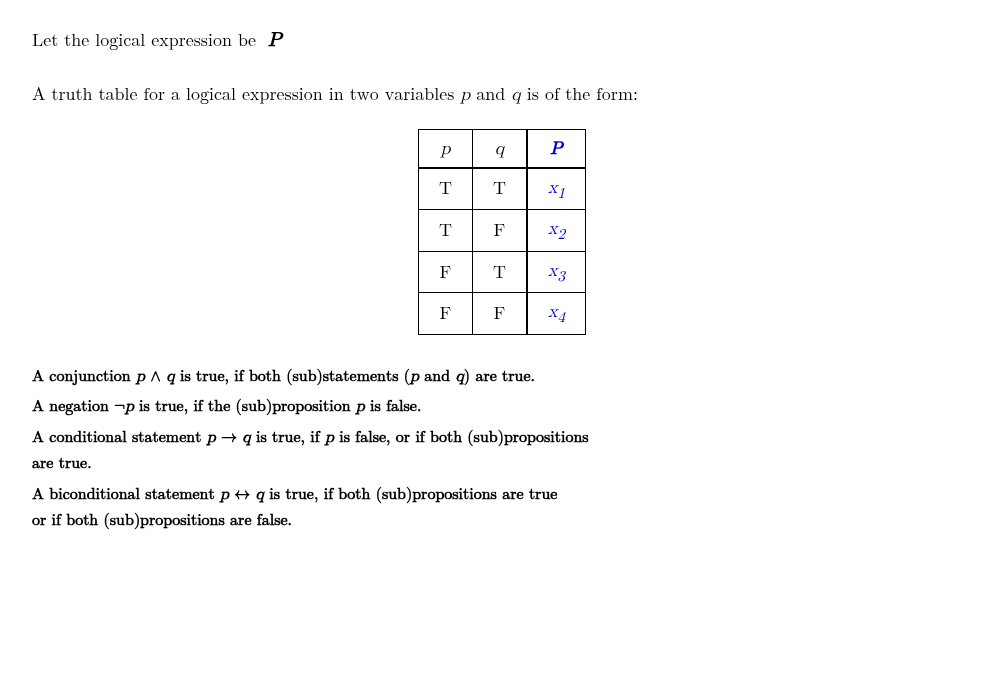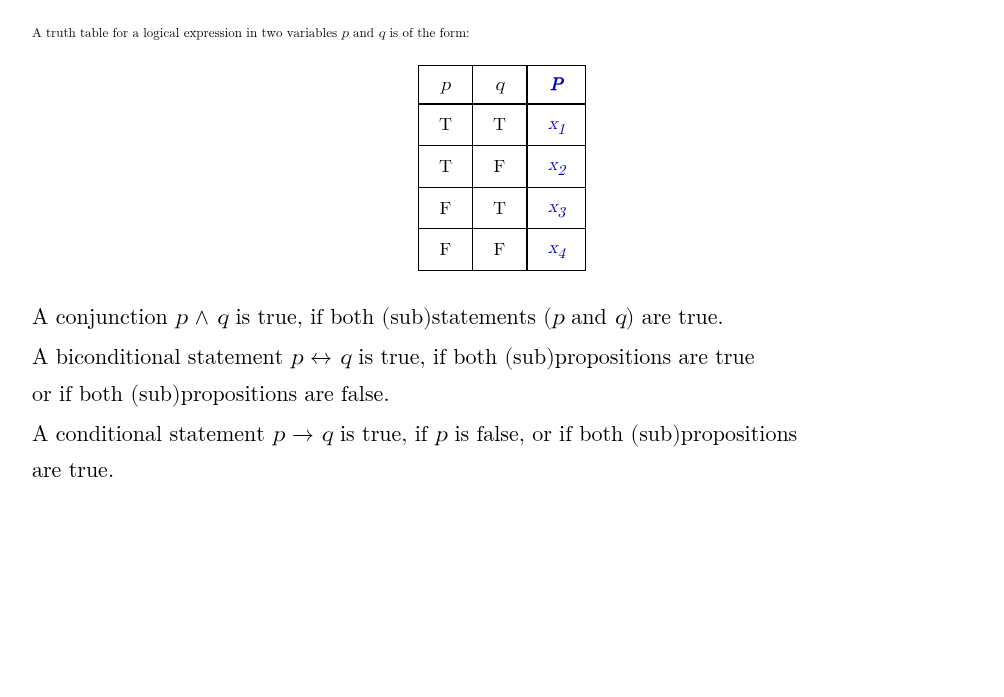--- a/index.html
+++ b/index.html
@@ -29,21 +29,21 @@
     }
 
     .line-intro .math-P {
       font-style: italic;
       font-weight: bold;
       font-size: 20px;
     }
 
     .paragraph {
       margin-bottom: 20px;
-      font-size: 13px;
+      font-size: 18px;
     }
 
     .table-container {
       display: flex;
       justify-content: center;
       margin: 20px 0 28px 0;
     }
 
     table.truth-table {
       border-collapse: collapse;
@@ -83,33 +83,38 @@
       color: #0000cc;
       font-style: italic;
     }
 
     .math-var {
       font-style: italic;
     }
 
     .logic-para {
       margin-bottom: 4px;
-      font-size: 22px;
+      font-size: 16px;
       line-height: 1.65;
+      font-weight: bold;
     }
 
     .logic-section {
       margin-top: 8px;
     }
   </style>
 </head>
 <body>
 
 <div class="page-content">
 
+  <div class="line-intro">
+    <span>Let the logical expression be</span>
+    <span>&nbsp;<span class="math-P" style="font-style:italic; font-size:20px;">P</span></span>
+  </div>
 
   <div class="paragraph">
     A truth table for a logical expression in two variables <span class="math-var">p</span> and <span class="math-var">q</span> is of the form:
   </div>
 
   <div class="table-container">
     <table class="truth-table">
       <tbody>
         <tr class="header-row">
           <td class="header-p"><span style="font-style:italic;">p</span></td>
@@ -141,24 +146,27 @@
   </div>
 
 
   <div class="logic-section">
 
     <div class="logic-para">
       A conjunction <span class="math-var">p</span> ∧ <span class="math-var">q</span> is true, if both (sub)statements (<span class="math-var">p</span> and <span class="math-var">q</span>) are true.
     </div>
 
 
-
     <div class="logic-para">
-      A biconditional statement <span class="math-var">p</span> ↔ <span class="math-var">q</span> is true, if both (sub)propositions are true<br>or if both (sub)propositions are false.
+      A negation ¬<span class="math-var">p</span> is true, if the (sub)proposition <span class="math-var">p</span> is false.
     </div>
 
     <div class="logic-para">
       A conditional statement <span class="math-var">p</span> → <span class="math-var">q</span> is true, if <span class="math-var">p</span> is false, or if both (sub)propositions<br>are true.
+    </div>
+
+    <div class="logic-para">
+      A biconditional statement <span class="math-var">p</span> ↔ <span class="math-var">q</span> is true, if both (sub)propositions are true<br>or if both (sub)propositions are false.
     </div>
 
   </div>
 
 </div>
 
 </body></html>

